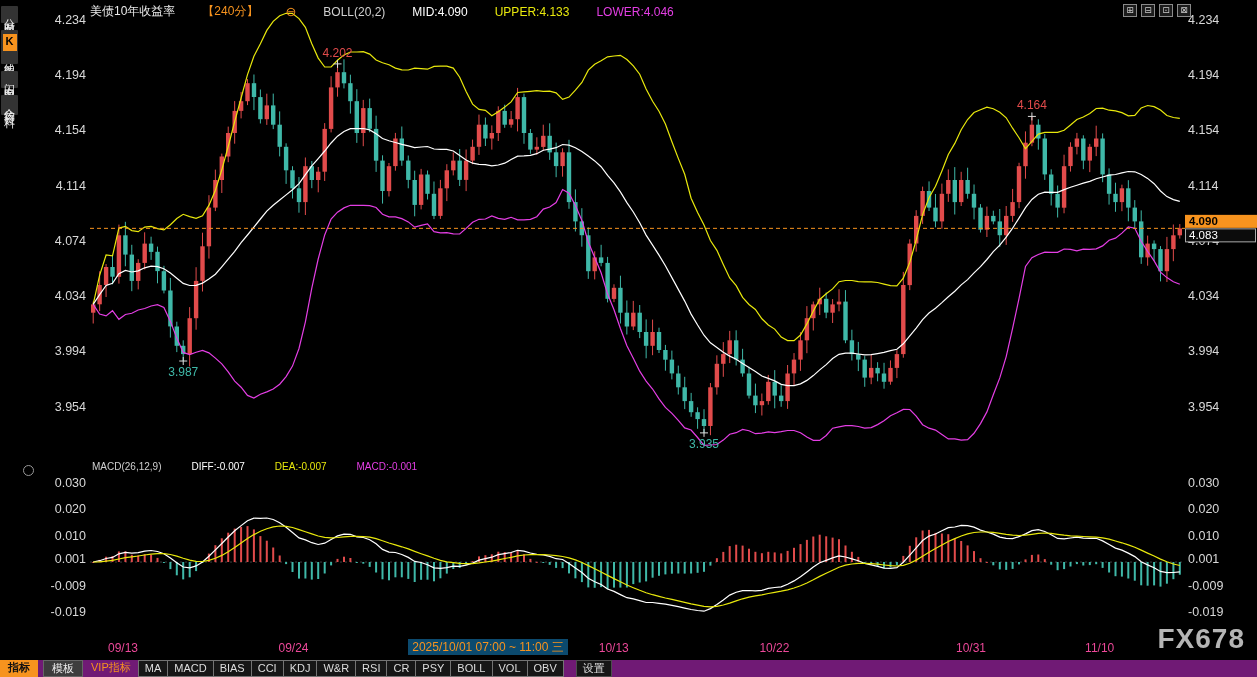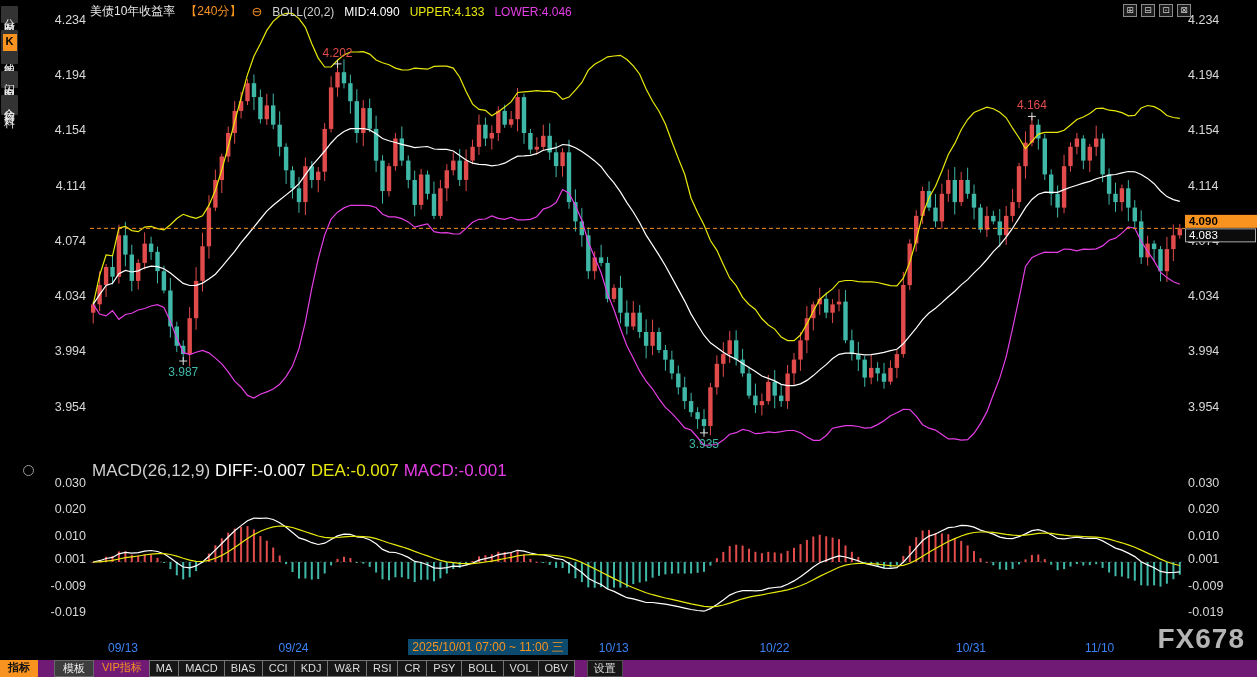--- a/index.html
+++ b/index.html
@@ -7,59 +7,59 @@
     font-family:"Liberation Sans","DejaVu Sans",sans-serif;color:#ddd}
   .app{position:absolute;inset:0;width:1257px;height:677px;background:#000}
 
   
   .sidebar{position:absolute;left:1px;top:6px;width:16px;display:flex;flex-direction:column;gap:7px;align-items:center;z-index:5}
   .side-item{writing-mode:vertical-lr;text-orientation:upright;background:#333;color:#eee;
     font-size:11px;padding:4px 1px;letter-spacing:3px;cursor:pointer;border-radius:1px}
   .k-badge{background:#f7931e;color:#000;font-weight:bold;padding:1px 1px;margin-bottom:3px;display:inline-block}
 
   
-  .header{position:absolute;left:90px;top:4px;height:15px;display:flex;align-items:center;gap:10px;font-size:12px;z-index:5;white-space:nowrap}
+  .header{position:absolute;left:90px;top:4px;height:15px;display:flex;align-items:center;gap:27px;font-size:12px;z-index:5;white-space:nowrap}
   .hd-title{color:#e9e9e9}
   .hd-period{color:#f7931e}
   .hd-zoom{color:#f7931e;font-size:13px;cursor:pointer}
   .hd-boll{color:#cfcfcf}
   .hd-mid{color:#fff}
   .hd-upper{color:#e8e80c}
   .hd-lower{color:#e43ee4}
 
   
   .win-icons{position:absolute;right:66px;top:4px;display:flex;gap:4px;z-index:5}
   .win-icon{width:14px;height:13px;border:1px solid #8a8a8a;background:#1c1c1c;color:#c9c9c9;
     font-size:9px;line-height:11px;text-align:center;cursor:pointer}
 
   
   #chart-svg{position:absolute;left:0;top:0;z-index:1}
 
   
-  .macd-header{position:absolute;left:92px;top:461px;display:flex;gap:5px;font-size:17px;z-index:5;white-space:nowrap}
+  .macd-header{position:absolute;left:92px;top:461px;display:flex;gap:30px;font-size:10px;z-index:5;white-space:nowrap}
   .mh-label{color:#cfcfcf}
   .mh-diff{color:#fff}
   .mh-dea{color:#e8e80c}
   .mh-macd{color:#e43ee4}
   .panel-toggle{position:absolute;left:23px;top:465px;width:11px;height:11px;border:1px solid #999;border-radius:50%;z-index:5;cursor:pointer}
 
   
   .xaxis-row{position:absolute;left:0;top:639px;width:1257px;height:18px;font-size:12px;z-index:5}
   .period-label{position:absolute;left:36px;top:20px;color:#f7931e;cursor:pointer}
   .period-arrow{color:#f7931e;font-size:9px}
-  .x-date{position:absolute;top:2px;color:#3b82f6}
+  .x-date{position:absolute;top:2px;color:#ec4899}
   .crosshair-box{position:absolute;left:408px;top:0;width:160px;height:16px;line-height:16px;
     background:#0c4a6e;color:#f7931e;text-align:center;font-size:12px}
   .watermark{position:absolute;right:12px;top:-16px;font-size:28px;font-weight:bold;color:#b5b5b5;letter-spacing:1px}
 
   
   .toolbar{position:absolute;left:0;bottom:0;width:1257px;height:17px;background:#701a75;
     display:flex;align-items:stretch;font-size:11px;line-height:15px;z-index:5;white-space:nowrap}
   .tb-indicator{background:#f7931e;color:#111;font-weight:bold;padding:0 8px;cursor:pointer}
-  .tb-template{background:#3d3d3d;color:#eee;border:1px solid #666;padding:0 8px;margin-left:16px;cursor:pointer}
+  .tb-template{background:#3d3d3d;color:#eee;border:1px solid #666;padding:0 8px;margin-left:5px;cursor:pointer}
   .tb-vip{color:#f7931e;padding:0 8px;cursor:pointer}
   .tb-tab{border:1px solid #737373;margin-left:-1px;padding:0 6px;color:#ddd;background:#161616;cursor:pointer}
   .tb-settings{margin-left:12px;border:1px solid #4d4d4d;padding:0 6px;color:#ddd;background:#161616;cursor:pointer}
 </style>
 </head>
 <body>
 
 <div class="app">
 
   <svg id="chart-svg" width="1257" height="677">

